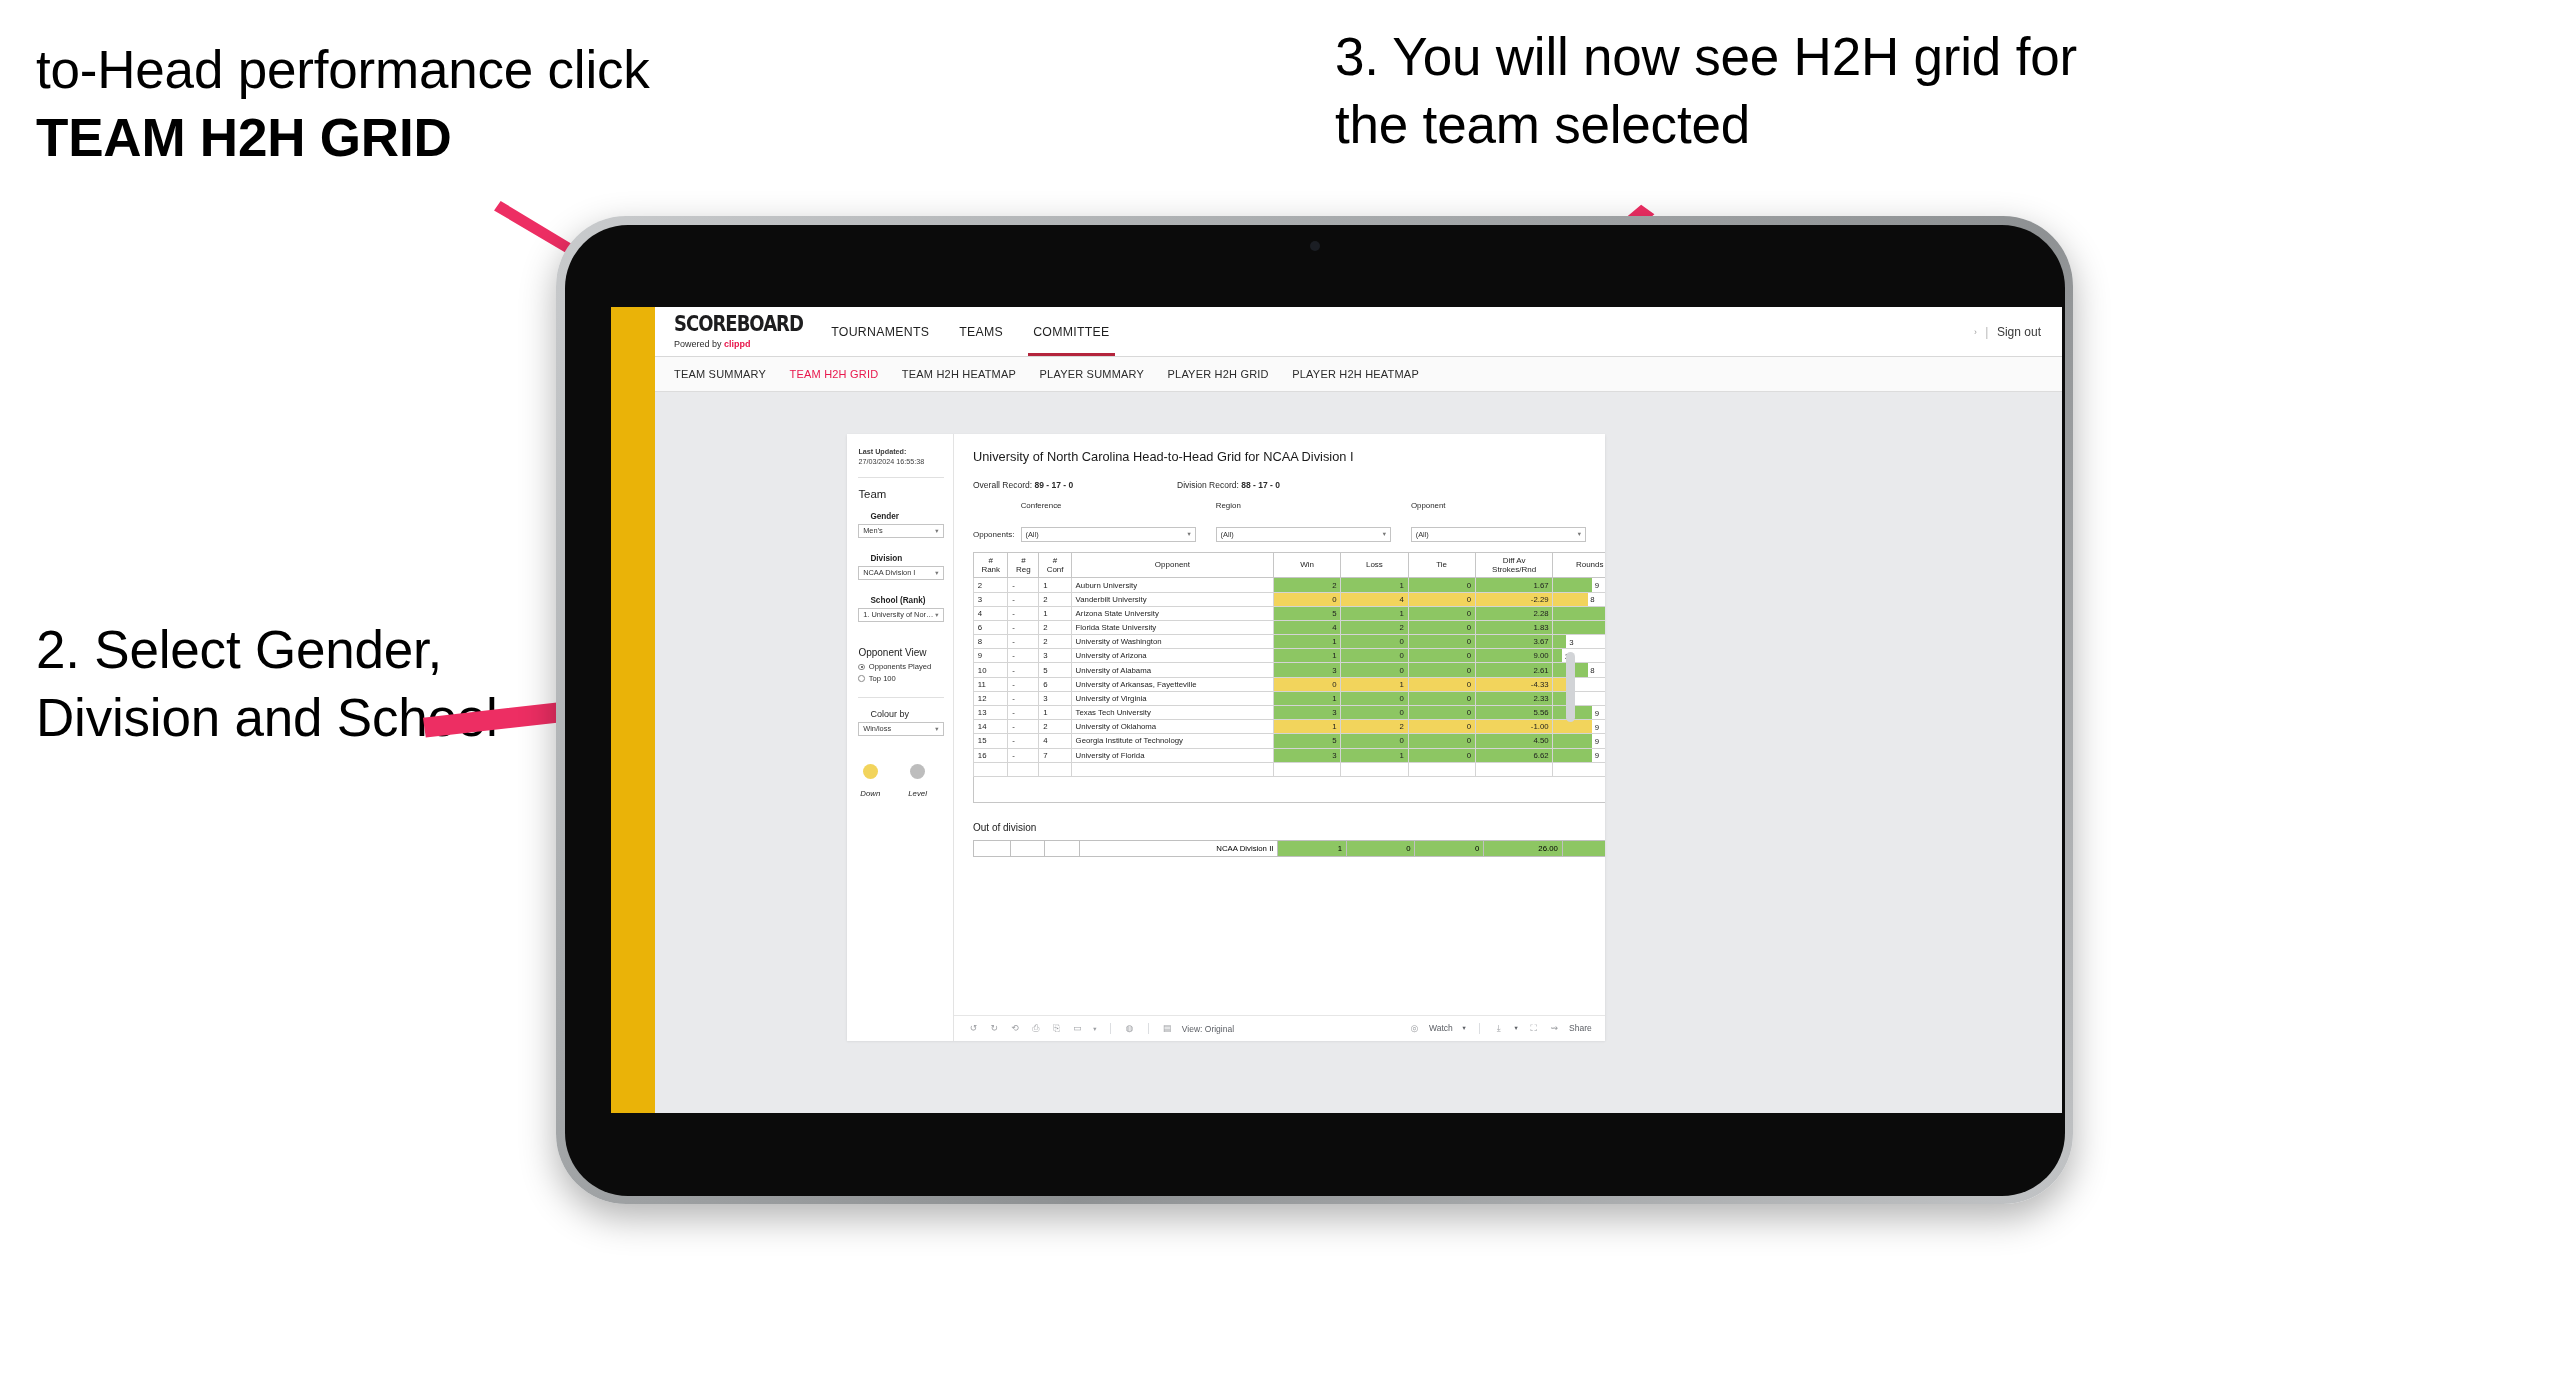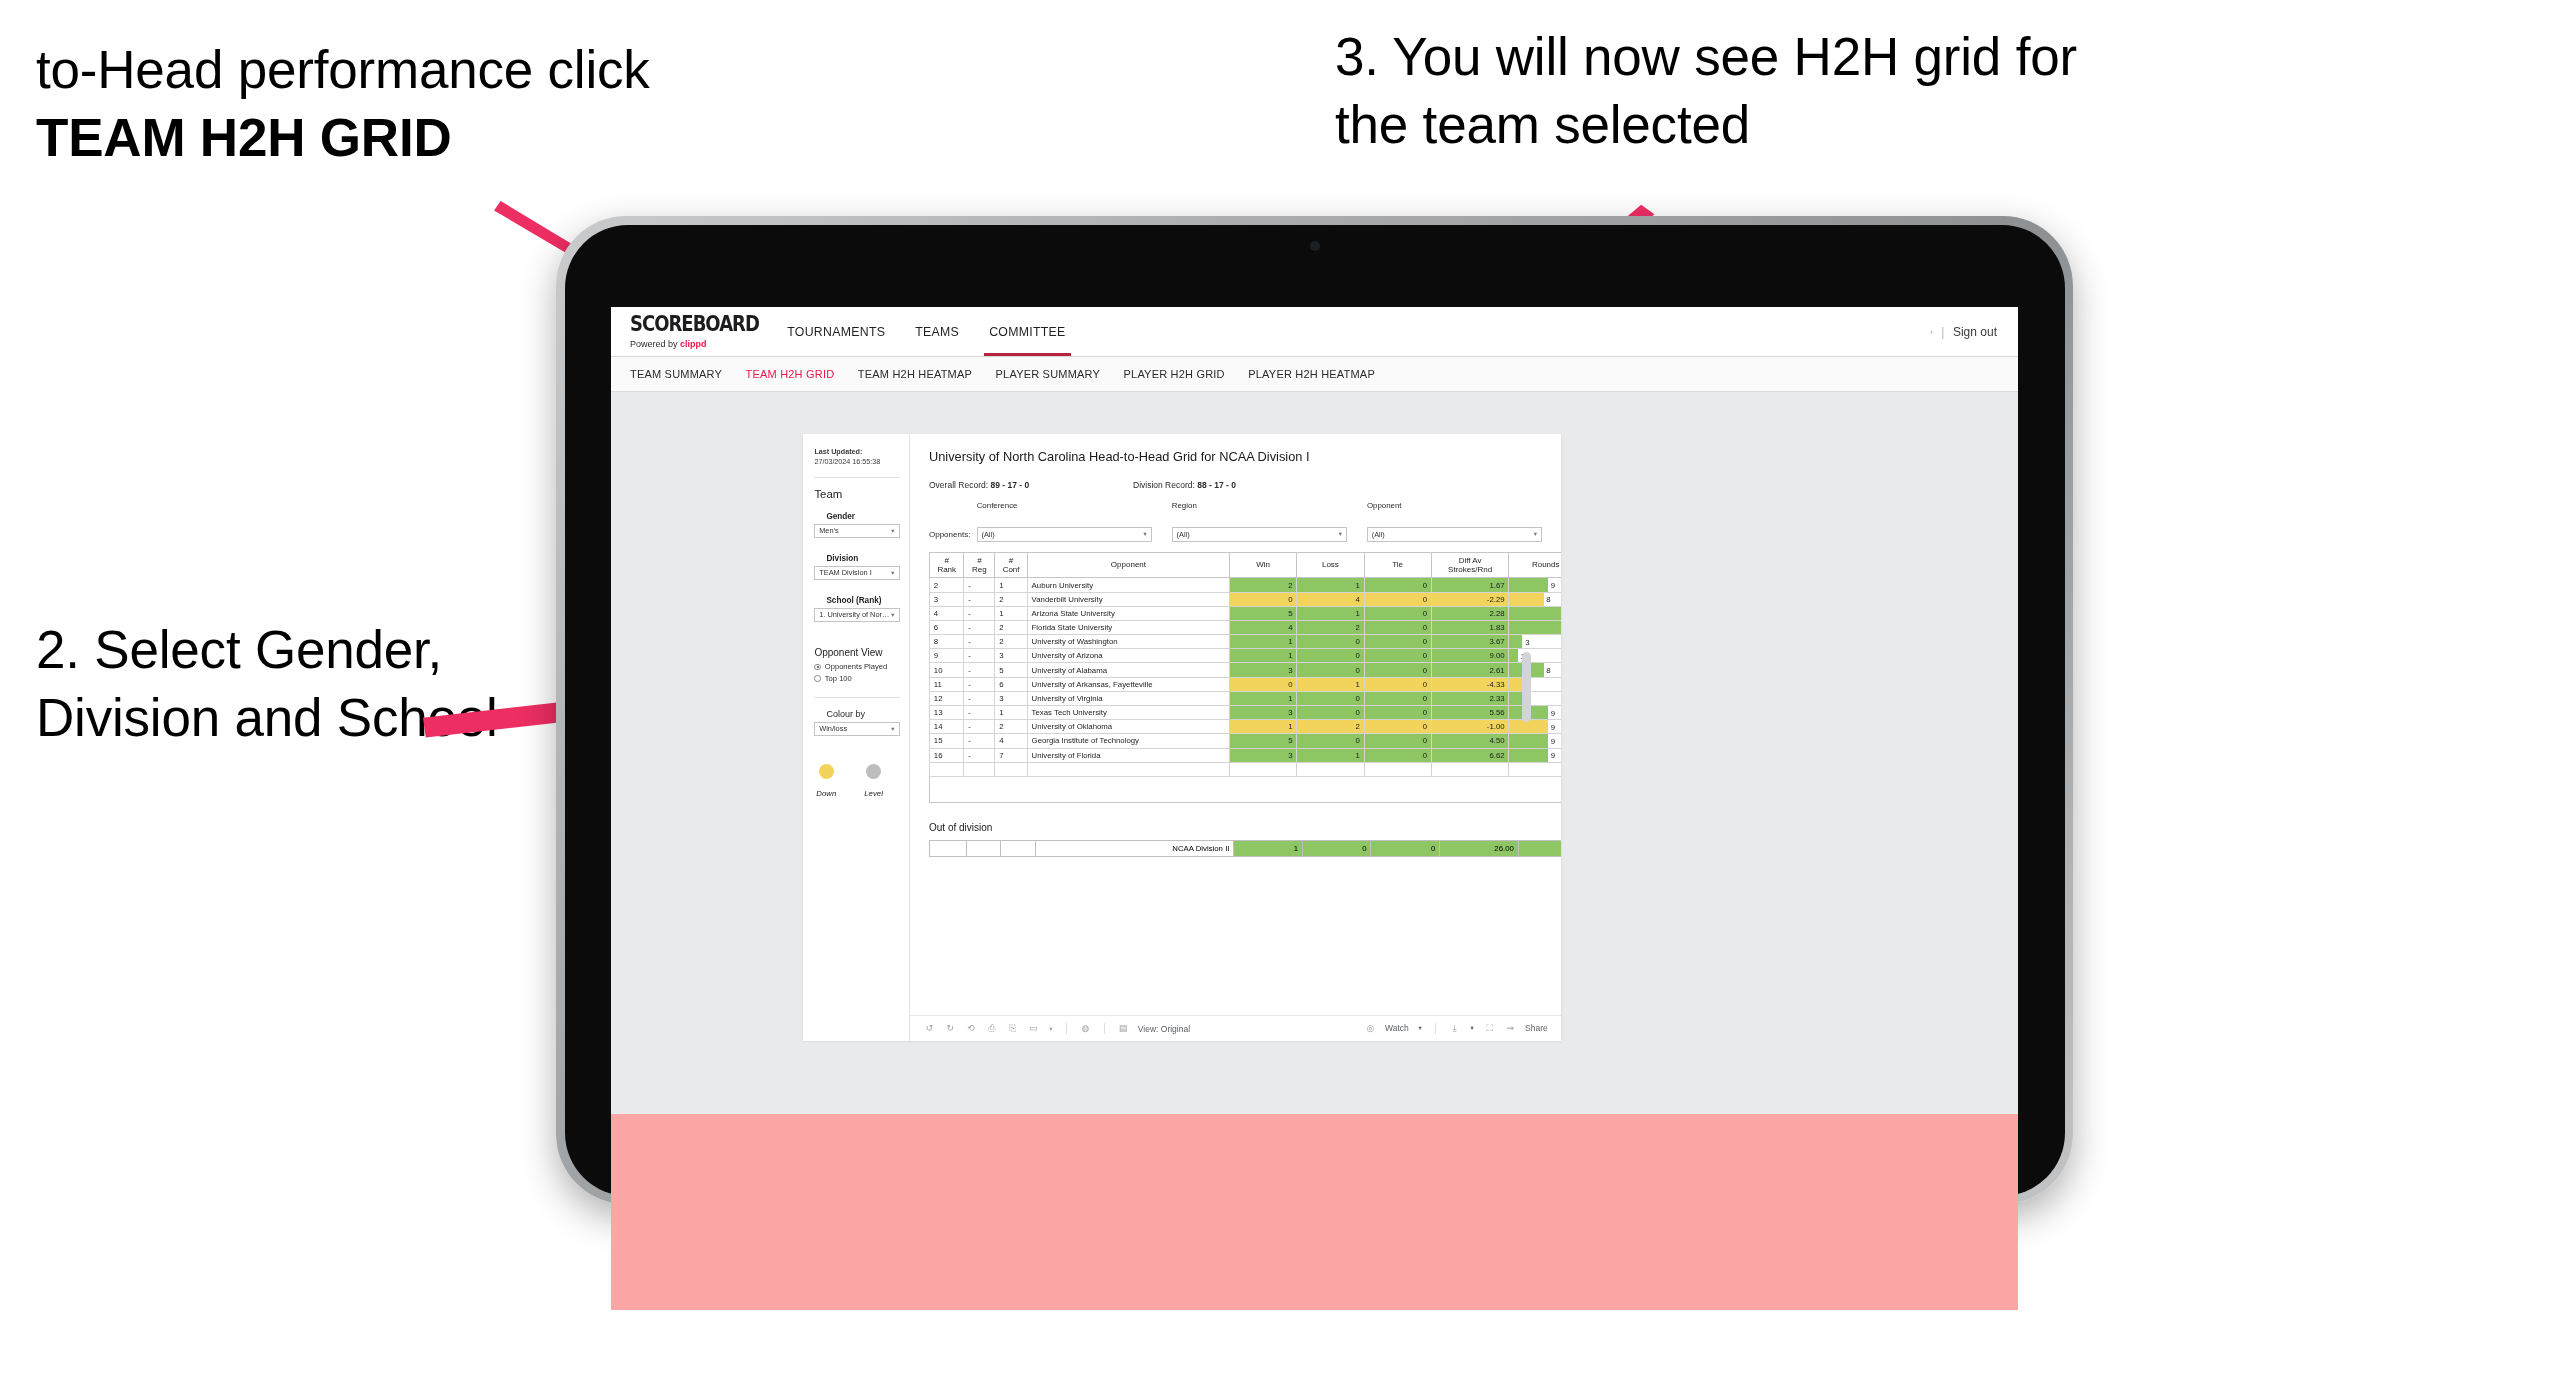--- a/index.html
+++ b/index.html
@@ -21,22 +21,22 @@
 
   
   #tablet{position:absolute;left:556px;top:216px;width:1517px;height:988px;}
   .tablet-outer{position:absolute;inset:0;border-radius:70px;
     background:linear-gradient(135deg,#c9cbcd 0%,#a7aaac 32%,#8e9193 60%,#c2c4c6 100%);
     box-shadow:0 13.3px 36px rgba(0,0,0,.30);}
   .tablet-inner{position:absolute;left:8.5px;top:8.5px;right:8.5px;bottom:8.5px;
     border-radius:63px;background:#0b0b0b;}
   .tablet-cam{position:absolute;left:50%;top:25px;width:10.4px;height:10.4px;
     margin-left:-4.7px;border-radius:50%;background:#1b1e24;}
-  .screen{position:absolute;left:55px;top:91px;width:1407px;height:1003px;
-    background:#fca5a5;overflow:hidden;}
+  .screen{position:absolute;left:55px;top:91px;width:1407px;height:806px;
+    background:#eab308;overflow:hidden;padding-left:44px;}
 
   
   .topbar{height:49px;background:#fff;border-bottom:0.9px solid #d8d8d8;
           display:flex;align-items:stretch;position:relative;}
   .brand{display:flex;flex-direction:column;justify-content:center;
          padding:0 13.3px 0 19px;min-width:121px;}
   .brand-name{font-family:"DejaVu Sans",sans-serif;font-weight:700;font-size:18px;
     letter-spacing:-1px;color:#1d1d1f;line-height:1;transform:scaleY(1.18);
     transform-origin:left center;}
   .brand-sub{font-size:9px;color:#2b2b2b;margin-top:6px;white-space:nowrap;}
@@ -206,21 +206,21 @@
 
           <div class="fld-label">Gender</div>
           <div class="sel">
             <span class="val">Men’s</span>
             <span class="car">▼</span>
           </div>
           <div class="gap"></div>
 
           <div class="fld-label">Division</div>
           <div class="sel">
-            <span class="val">TEAM Division I</span>
+            <span class="val">NCAA Division I</span>
             <span class="car">▼</span>
           </div>
           <div class="gap"></div>
 
           <div class="fld-label">School (Rank)</div>
           <div class="sel">
             <span class="val">1. University of Nort...</span>
             <span class="car">▼</span>
           </div>
 

